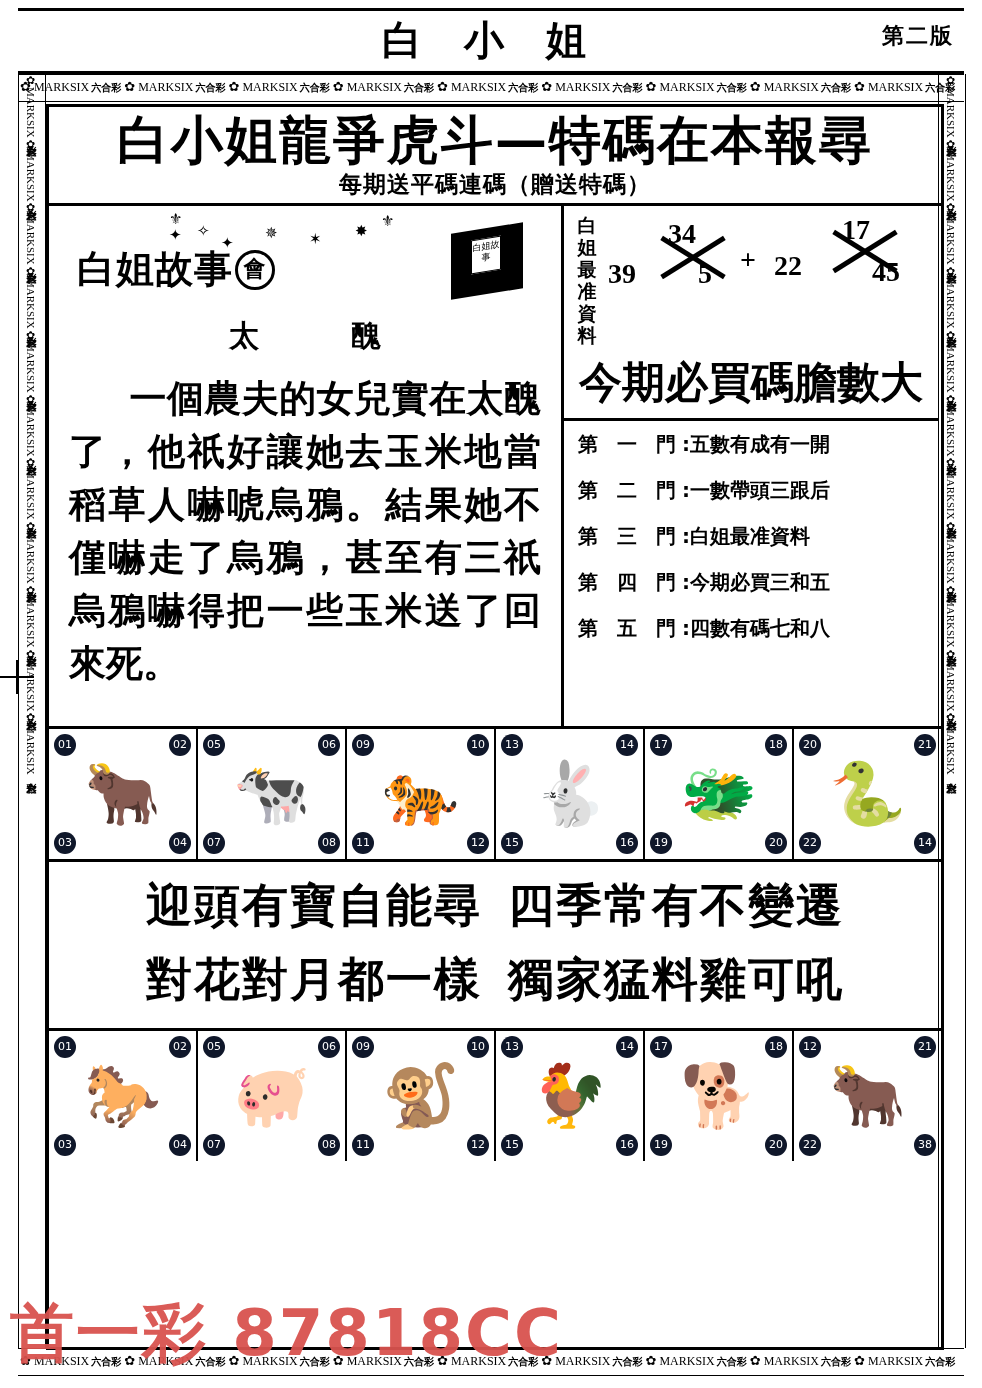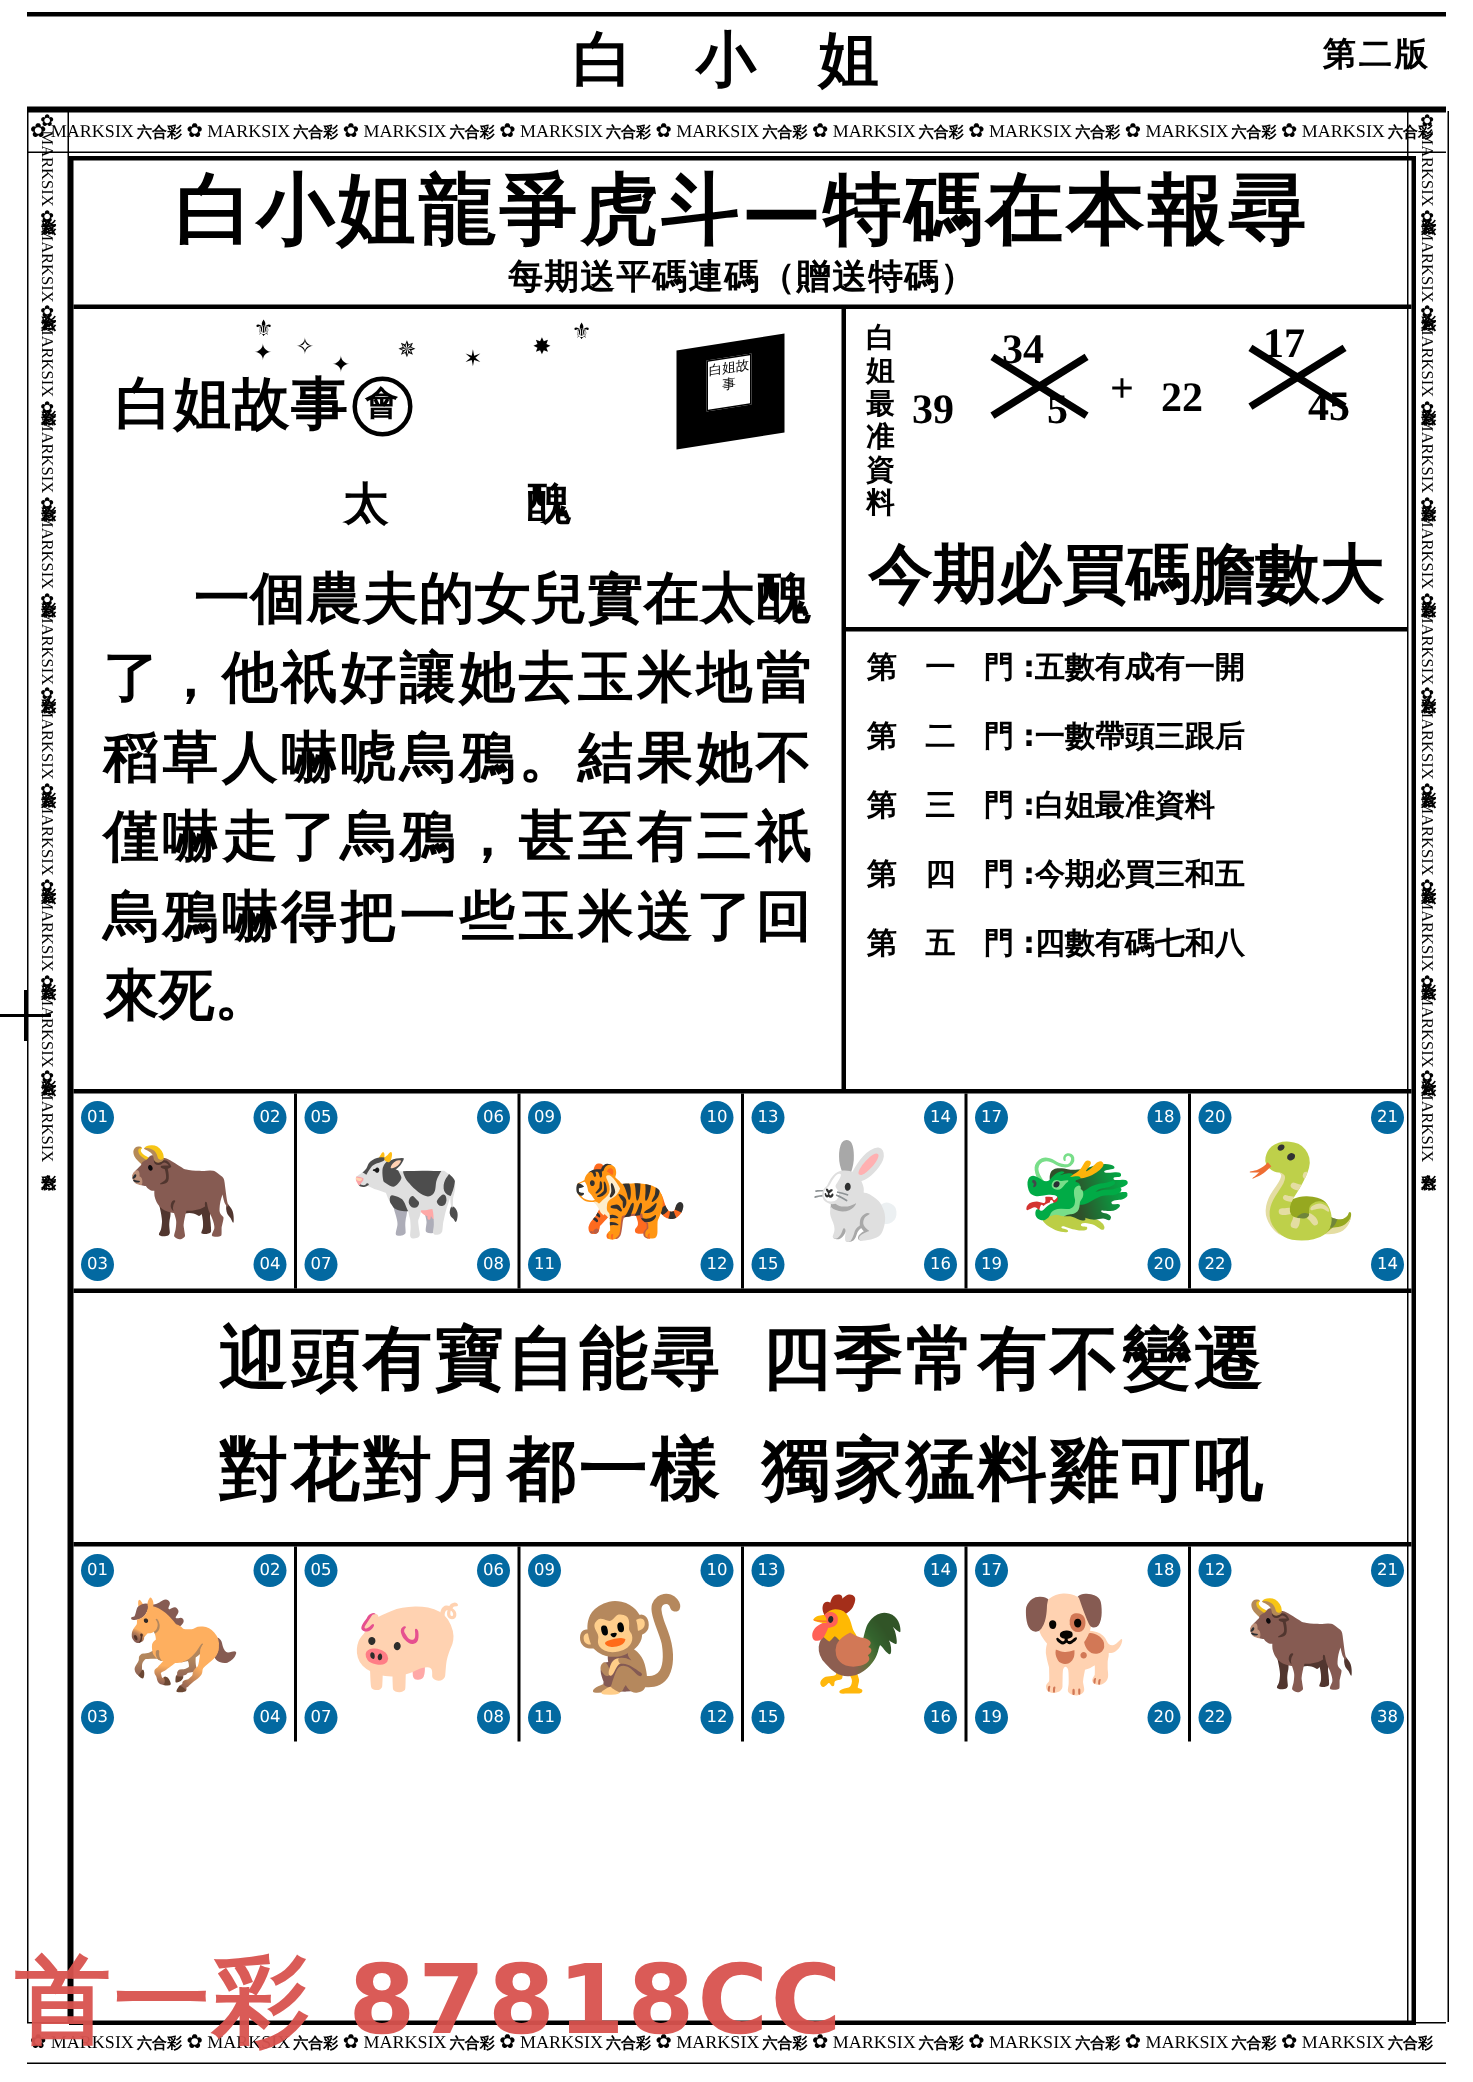--- a/index.html
+++ b/index.html
@@ -89,21 +89,21 @@
   .gates .ghead{text-align:center;font-size:33px;font-weight:bold;
         font-family:"DejaVu Sans",sans-serif;letter-spacing:3px;margin:6px 0 4px;}
   .gates .grow{font-size:20px;font-weight:bold;font-family:"DejaVu Sans",sans-serif;
         margin:0 0 0 14px;line-height:46px;white-space:nowrap;}
   .gates .grow .lbl{letter-spacing:6px;}
 
   
   .zodiac{position:relative;height:130px;border-bottom:3px solid #000;display:flex;}
   .zcell{position:relative;flex:1;border-right:2px solid #000;}
   .zcell:last-child{border-right:none;}
-  .ball{position:absolute;width:22px;height:22px;border-radius:50%;background:#0369a1;color:#fff;
+  .ball{position:absolute;width:22px;height:22px;border-radius:50%;background:#0f172a;color:#fff;
         font-size:11px;line-height:22px;text-align:center;font-family:"DejaVu Sans",sans-serif;}
   .ball.tl{left:5px;top:5px;}
   .ball.tr{right:5px;top:5px;}
   .ball.bl{left:5px;bottom:5px;border-radius:11px;}
   .ball.br{right:5px;bottom:5px;}
   .animal{position:absolute;left:0;right:0;top:18px;bottom:18px;
         display:flex;align-items:center;justify-content:center;font-size:62px;line-height:1;
         font-family:"DejaVu Sans",sans-serif;}
 
   

